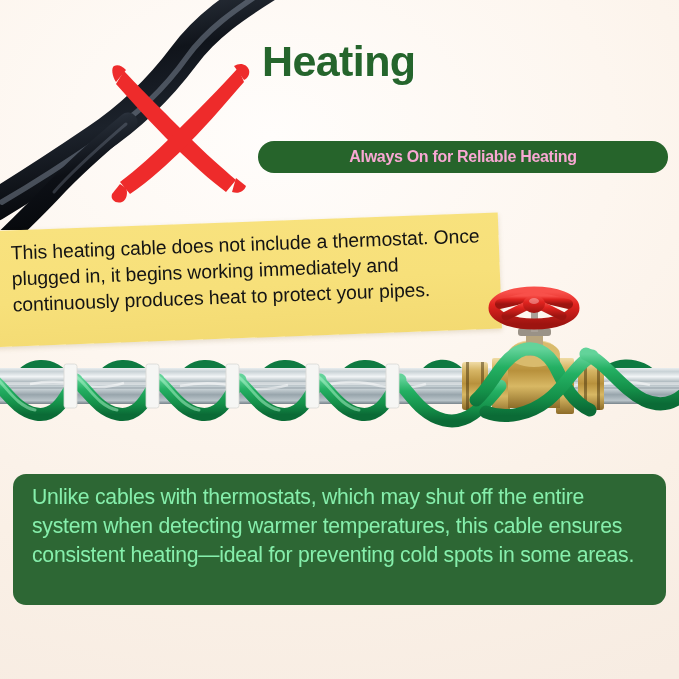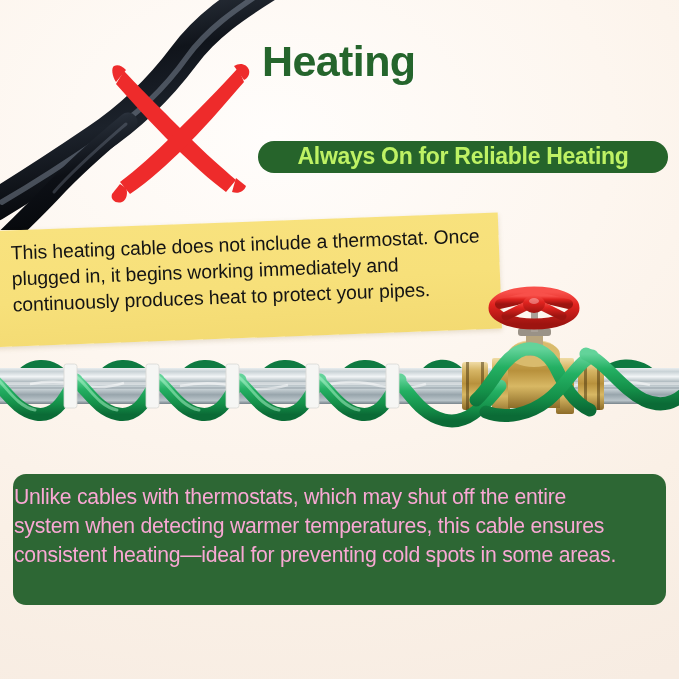--- a/index.html
+++ b/index.html
@@ -38,22 +38,22 @@
     text-shadow: 1px 1px 0 rgba(255,255,255,0.65);
   }
   .pill {
     position: absolute;
     left: 258px;
     top: 141px;
     width: 410px;
     height: 32px;
     background: #26642b;
     border-radius: 17px;
-    color: #bef264;
-    font-size: 23px;
+    color: #f9a8d4;
+    font-size: 16px;
     font-weight: bold;
     letter-spacing: -0.3px;
     display: flex;
     align-items: center;
     justify-content: center;
     box-sizing: border-box;
     padding-bottom: 1px;
   }
 
   
@@ -94,24 +94,24 @@
     left: 13px;
     top: 474px;
     width: 653px;
     height: 131px;
     background: #2d6734;
     border-radius: 13px;
     box-sizing: border-box;
   }
   .note-green-text {
     position: absolute;
-    left: 1px;
+    left: 19px;
     top: 9px;
     width: 622px;
-    color: #f9a8d4;
+    color: #86efac;
     font-size: 21.2px;
     line-height: 1.36;
     letter-spacing: -0.25px;
   }
 </style>
 </head>
 <body>
 
 <div id="stage">
 

